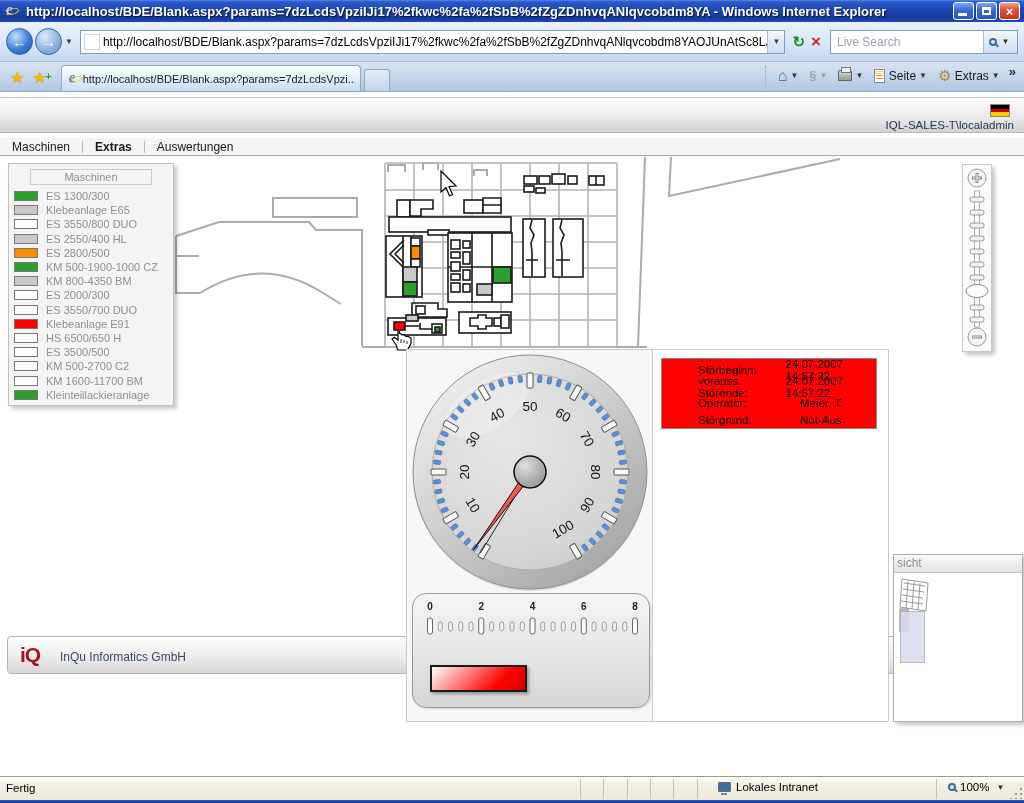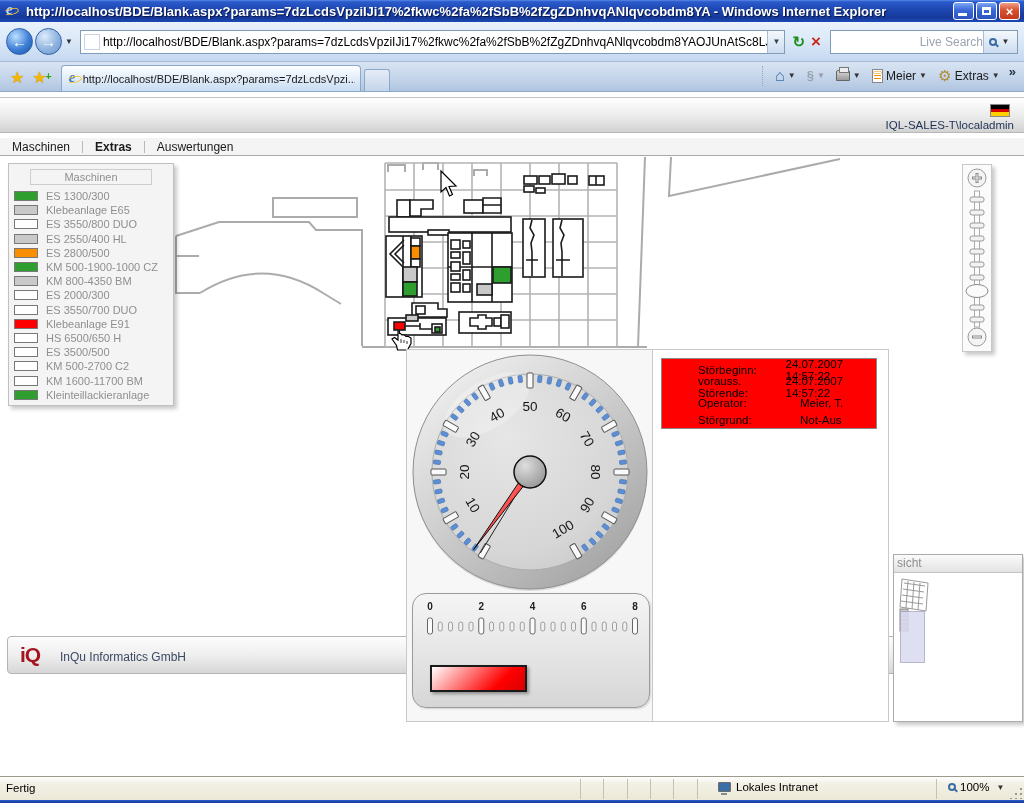--- a/index.html
+++ b/index.html
@@ -33,21 +33,21 @@
   .navbtn .g { position:absolute; width:100%; text-align:center; line-height:25px; color:#fff; font-size:15px; font-weight:bold; }
   .caret { color:#333; font-size:8px; padding:0 3px; }
   .addrfield { flex:1; height:24px; background:#fff; border:1px solid #7F9DB9; margin:0 4px; display:flex; align-items:center; overflow:hidden; }
   .addrfield .favicon { flex:0 0 16px; height:16px; margin:0 3px; border:1px solid #C8D4E4; position:relative; background:#fff; }
   .addrfield .url { font-size:12px; color:#000; white-space:nowrap; overflow:hidden; flex:1; }
   .addrfield .dd { flex:0 0 17px; height:22px; background:linear-gradient(180deg,#F4F8FC,#CCDCF0); border-left:1px solid #A5BDD9; text-align:center; font-size:8px; line-height:22px; color:#345; }
   .tool-ico { font-size:15px; padding:0 3px; cursor:default; }
   .refresh { color:#1E8E1E; font-weight:bold; }
   .stop { color:#C92A1D; font-weight:bold; font-size:17px; }
   .searchbox { width:188px; height:24px; background:#fff; border:1px solid #7F9DB9; display:flex; align-items:center; margin-left:6px; }
-  .searchbox .ph { color:#9AA4AE; font-size:12px; padding-left:6px; flex:1;text-align:right; }
+  .searchbox .ph { color:#9AA4AE; font-size:12px; padding-left:6px; flex:1; }
   .magbtn { flex:0 0 34px; height:22px; background:linear-gradient(180deg,#F4F8FC,#CCDCF0); border-left:1px solid #A5BDD9; display:flex; align-items:center; justify-content:center; gap:2px; }
   .mag { width:8px; height:8px; border:2px solid #3A6EA5; border-radius:50%; position:relative; }
   .mag::after { content:''; position:absolute; width:5px; height:2px; background:#3A6EA5; transform:rotate(45deg); right:-4px; bottom:-2px; }
 
   .tabrow { position:absolute; left:0; top:62px; width:1024px; height:30px;
     background:linear-gradient(180deg,#D8E4F2 0%,#C2D3E9 60%,#AFC5E0 100%);
     border-bottom:1px solid #8CA8C8; display:flex; align-items:flex-end; padding:0 6px; }
   .star { font-size:16px; color:#F2B705; text-shadow:0 0 1px #B07D00; padding:0 4px 4px 4px; }
   .starplus { position:relative; }
   .starplus .plus { position:absolute; right:-1px; top:2px; color:#2FA11F; font-size:11px; font-weight:bold; text-shadow:0 0 1px #fff; }
@@ -222,21 +222,21 @@
           <span class="caret">▼</span>
         </span>
       <span class="ti">
           <span class="feed-g">§</span>
           <span class="caret" style="color:#99A">▼</span>
         </span>
       <span class="ti">
           <span class="print-g"></span>
           <span class="caret">▼</span>
         </span>
-      <span class="ti"><span class="page-g"></span>&nbsp;<span>Meier</span><span class="caret">▼</span></span>
+      <span class="ti"><span class="page-g"></span>&nbsp;<span>Seite</span><span class="caret">▼</span></span>
       <span class="ti"><span class="gear-g">⚙</span>&nbsp;<span>Extras</span><span class="caret">▼</span></span>
       <span class="chev">»</span>
     </span>
   </div>
 
   <div class="page">
 
     <div class="appheader">
       <span class="flag">
         <div style="background:#000"></div>

